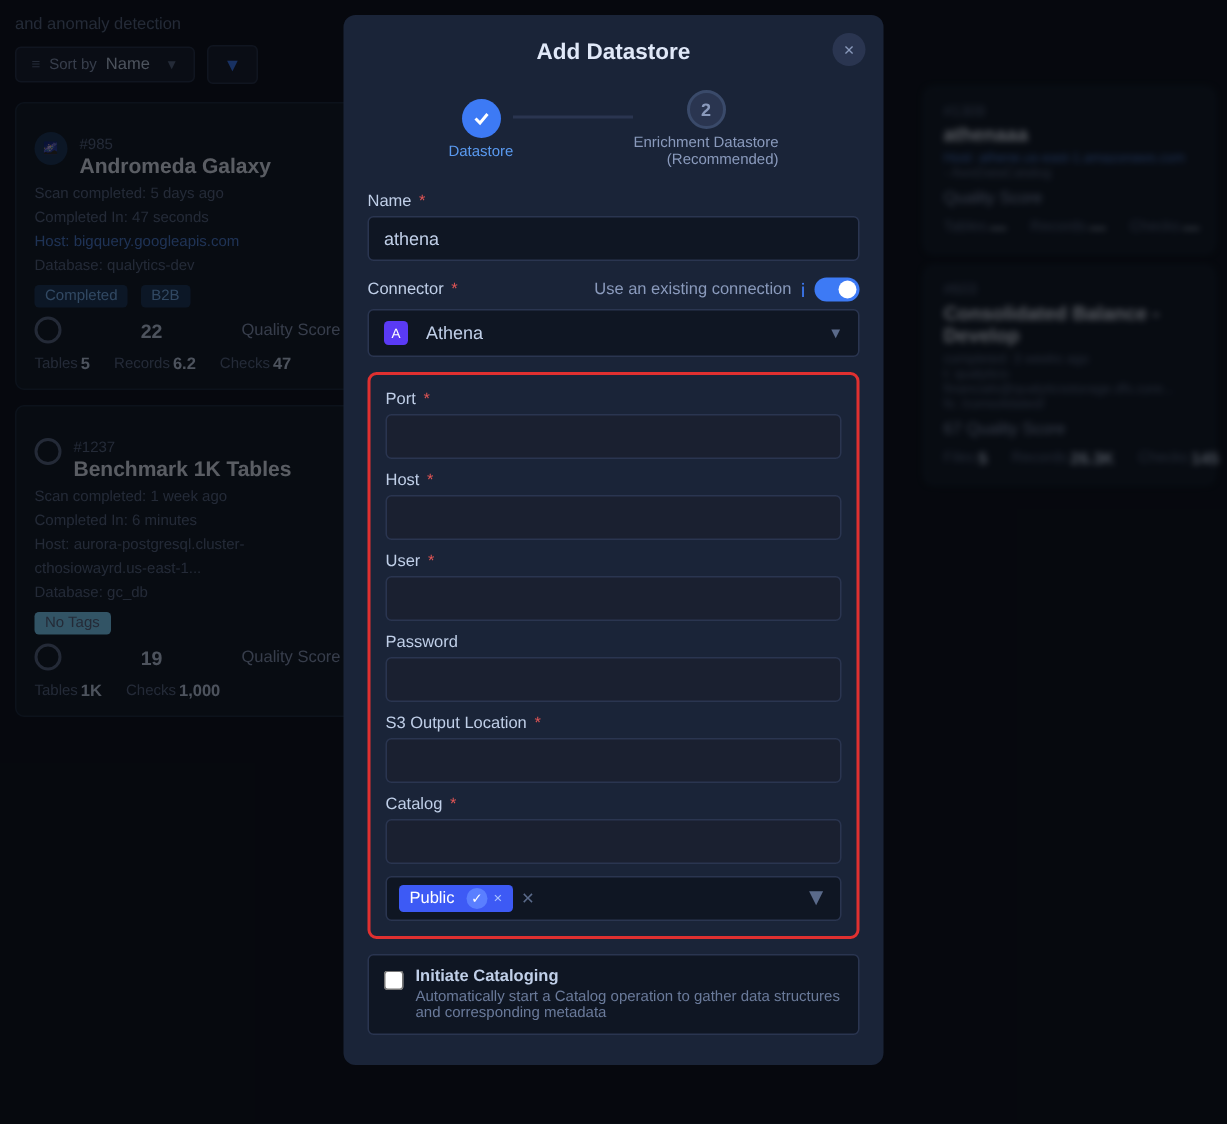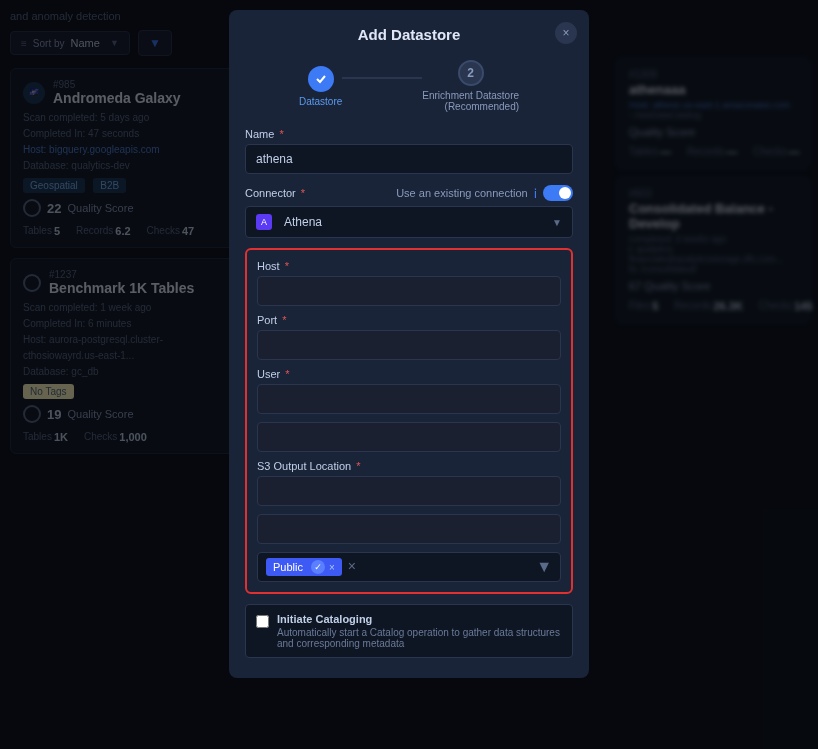--- a/index.html
+++ b/index.html
@@ -67,20 +67,21 @@
     .ds-card-header {
       display: flex;
       align-items: center;
       gap: 8px;
       margin-bottom: 4px;
     }
 
     .ds-card-id {
       font-size: 10px;
       color: #5a6a8a;
+      margin-top: 12px;
     }
 
     .ds-card-title {
       font-size: 14px;
       font-weight: 600;
       color: #e0e8f8;
     }
 
     .ds-card-meta {
       font-size: 10px;
@@ -102,20 +103,21 @@
       font-size: 10px;
       margin-right: 4px;
       margin-top: 4px;
     }
 
     .quality-row {
       display: flex;
       align-items: center;
       gap: 6px;
       margin-top: 6px;
+      justify-content: space-between;
     }
 
     .quality-circle {
       width: 18px; height: 18px;
       border-radius: 50%;
       border: 2px solid #5a6a8a;
       display: flex; align-items: center; justify-content: center;
     }
 
     .quality-score-text {
@@ -458,21 +460,21 @@
         <div class="ds-card-title">Andromeda Galaxy</div>
       </div>
     </div>
     <div class="ds-card-meta">
       <div>Scan completed: 5 days ago</div>
       <div>Completed In: 47 seconds</div>
       <div><a>Host: bigquery.googleapis.com</a></div>
       <div>Database: qualytics-dev</div>
     </div>
     <div>
-      <span class="tag">Geospatial</span>
+      <span class="tag">Completed</span>
       <span class="tag">B2B</span>
     </div>
     <div class="quality-row">
       <div class="quality-circle"></div>
       <span class="quality-score-text">22</span>
       <span style="font-size:11px;color:#8a9abc;">Quality Score</span>
     </div>
     <div class="stats-row">
       <div class="stat-item">
         <span class="stat-label">Tables</span>
@@ -497,21 +499,21 @@
         <div class="ds-card-title">Benchmark 1K Tables</div>
       </div>
     </div>
     <div class="ds-card-meta">
       <div>Scan completed: 1 week ago</div>
       <div>Completed In: 6 minutes</div>
       <div>Host: aurora-postgresql.cluster-cthosiowayrd.us-east-1...</div>
       <div>Database: gc_db</div>
     </div>
     <div>
-      <span class="tag" style="background:#fef9c3;color:#5a6a8a;">No Tags</span>
+      <span class="tag" style="background:#7dd3fc;color:#5a6a8a;">No Tags</span>
     </div>
     <div class="quality-row">
       <div class="quality-circle"></div>
       <span class="quality-score-text">19</span>
       <span style="font-size:11px;color:#8a9abc;">Quality Score</span>
     </div>
     <div class="stats-row">
       <div class="stat-item">
         <span class="stat-label">Tables</span>
         <span class="stat-value">1K</span>
@@ -638,55 +640,60 @@
         </div>
         <span style="color:#5a6a8a;font-size:10px;">▼</span>
       </div>
     </div>
   </div>
 
   <div class="highlighted-section">
 
     <div class="hs-form-group">
       <label class="form-label">
-        <span>Host</span>
+        <span>Port</span>
         <span class="required">*</span>
       </label>
       <input type="text" class="form-input" style="background: rgb(26, 32, 48);" value="">
     </div>
 
     <div class="hs-form-group">
       <label class="form-label">
-        <span>Port</span>
+        <span>Host</span>
         <span class="required">*</span>
       </label>
       <input type="text" class="form-input" style="background: rgb(26, 32, 48);" value="">
     </div>
 
     <div class="hs-form-group">
       <label class="form-label">
         <span>User</span>
         <span class="required">*</span>
       </label>
       <input type="text" class="form-input" style="background: rgb(26, 32, 48);" value="">
     </div>
 
     <div class="hs-form-group">
+      <label class="form-label">Password</label>
       <input type="password" class="form-input" style="background: rgb(26, 32, 48);" value="">
     </div>
 
     <div class="hs-form-group">
       <label class="form-label">
         <span>S3 Output Location</span>
         <span class="required">*</span>
       </label>
       <input type="text" class="form-input" style="background: rgb(26, 32, 48);" value="">
     </div>
 
     <div class="hs-form-group">
+      <label class="form-label">
+        <span>Catalog</span>
+        <span class="required">*</span>
+      </label>
       <input type="text" class="form-input" style="background: rgb(26, 32, 48);" value="">
     </div>
 
 
     <div class="hs-form-group">
       <div class="teams-input-row">
         <div class="team-tag">
           <span>Public</span>
           <span style="background:#5a7fff;border-radius:50%;width:14px;height:14px;display:flex;align-items:center;justify-content:center;font-size:9px;margin-left:4px;">✓</span>
           <span class="team-tag-close">×</span>

